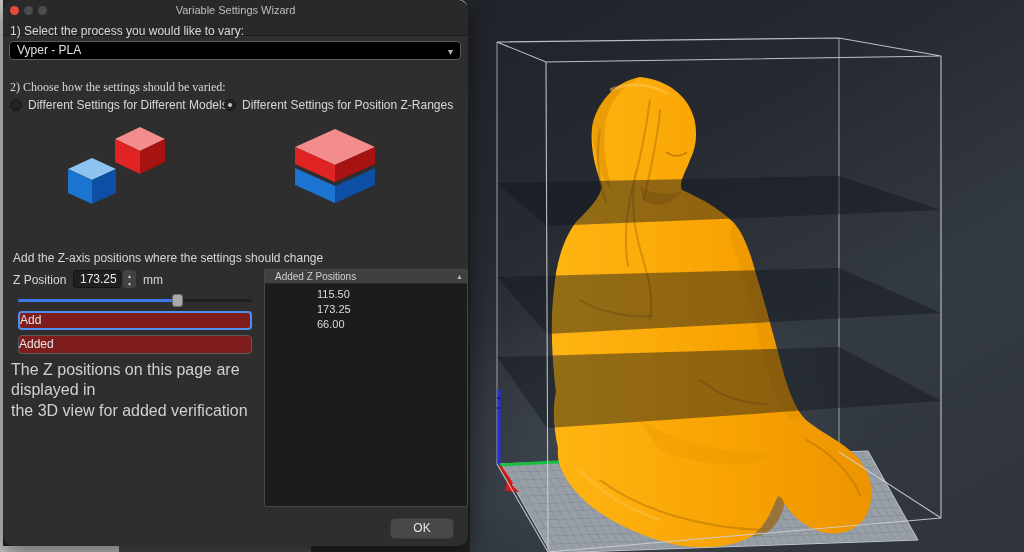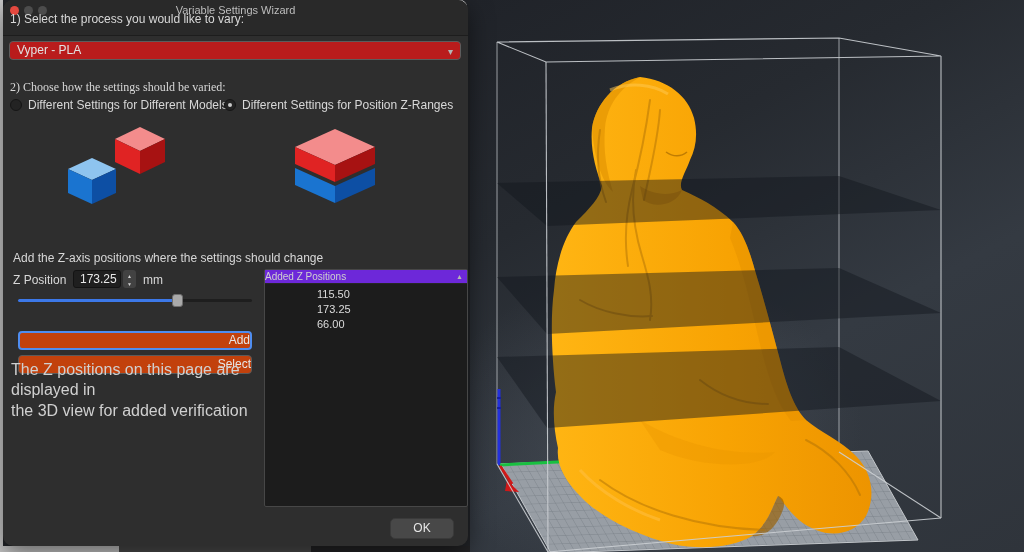--- a/index.html
+++ b/index.html
@@ -22,21 +22,21 @@
   #title { position:absolute; width:100%; top:0; line-height:20px; text-align:center;
     font-size:11px; color:#bdbdbd; }
   .tl { position:absolute; top:6px; width:9px; height:9px; border-radius:50%; }
   #tl-close { left:7px;  background:#e5493f; }
   #tl-min   { left:21px; background:#4c4c4c; }
   #tl-max   { left:35px; background:#4c4c4c; }
 
   .lbl { position:absolute; font-size:12px; color:#d8d8d8; white-space:nowrap; }
 
   #process-select { position:absolute; left:6px; top:41px; width:452px; height:19px;
-    background:#b91c1c; border:1px solid #5c5c5c; border-radius:4px; font-size:12px;
+    background:#000000; border:1px solid #5c5c5c; border-radius:4px; font-size:12px;
     color:#e2e2e2; line-height:17px; padding-left:7px; }
   #process-select .chev { position:absolute; right:7px; top:1px; font-size:10px; color:#b5b5b5; }
 
   .radio { position:absolute; top:99px; width:12px; height:12px; border-radius:50%;
     background:#232323; border:1px solid #161616; }
   .radio.selected::after { content:""; position:absolute; left:3px; top:3px; width:4px; height:4px;
     border-radius:50%; background:#c9c9c9; }
   .radio-lbl { top:98px; }
 
   #zfield { position:absolute; left:70px; top:270px; width:48px; height:18px; background:#1f1f1f;
@@ -45,33 +45,33 @@
   #zstepper { position:absolute; left:120px; top:270px; width:13px; height:18px; background:#424242;
     border-radius:3px; color:#cfcfcf; font-size:5px; text-align:center; line-height:8px; padding-top:2px; }
 
   #slider-track { position:absolute; left:15px; top:299px; width:234px; height:3px;
     background:#1e1e1e; border-radius:2px; }
   #slider-fill  { position:absolute; left:0; top:0; width:159px; height:3px;
     background:#3c78e8; border-radius:2px; }
   #slider-handle{ position:absolute; left:169px; top:294px; width:11px; height:13px;
     background:#a9a9a9; border:1px solid #6e6e6e; border-radius:3px; }
 
-  .btn { position:absolute; left:15px; width:234px; height:19px; background:#c2410c;
+  .btn { position:absolute; left:15px; width:234px; height:19px; background:#7f1d1d;
     border:1px solid #5a5a5a; border-radius:4px; color:#e6e6e6; font-size:12px;
-    text-align:right; line-height:17px;margin-top:20px; }
+    text-align:left; line-height:17px; }
   #add-btn { top:311px; border:2px solid #4f8df0; line-height:15px; }
   #remove-btn { top:335px; }
 
   #note { position:absolute; left:8px; top:360px; width:258px; font-size:16px; line-height:1.28;
     color:#d0d0d0; white-space:pre-line; }
 
   #zlist { position:absolute; left:261px; top:269px; width:204px; height:238px;
     background:#1c1c1c; border:1px solid #474747; border-radius:2px; }
-  #zlist-header { position:absolute; left:0; top:0; width:100%; height:14px; background:#6d28d9;
-    border-bottom:1px solid #262626; font-size:10px; color:#cfcfcf; line-height:14px; padding-left:0; }
+  #zlist-header { position:absolute; left:0; top:0; width:100%; height:14px; background:#404040;
+    border-bottom:1px solid #262626; font-size:10px; color:#cfcfcf; line-height:14px; padding-left:10px; }
   #zlist-header .sort { position:absolute; right:4px; top:0; font-size:7px; color:#b5b5b5; }
   .zrow { position:relative; margin-top:2px; padding-left:21px; font-size:11px; line-height:13px; color:#dcdcdc; }
   .zrow:first-of-type { margin-top:4px; }
 
   .footbtn { position:absolute; top:518px; height:21px; background:#484848; border:1px solid #3a3a3a;
     border-radius:5px; color:#e6e6e6; font-size:12px; text-align:center; line-height:19px; }
   #cancel-btn { left:315px; width:58px;margin-top:42px; }
   #ok-btn { left:387px; width:64px; }
 
   
@@ -177,21 +177,21 @@
 </div>
 
 <div class="abs" id="dialog">
   <div id="titlebar">
     <span class="tl" id="tl-close"></span>
     <span class="tl" id="tl-min"></span>
     <span class="tl" id="tl-max"></span>
     <div id="title">Variable Settings Wizard</div>
   </div>
 
-  <div class="lbl" style="left:7px; top:12px;">1) Select the process you would like to vary:</div>
+  <div class="lbl" style="left:7px; top:24px;">1) Select the process you would like to vary:</div>
 
   <div id="process-select">
     <span>Vyper - PLA</span>
     <span class="chev">▾</span>
   </div>
 
   <div class="lbl" style="left:7px; top:80px;font-family:Liberation Serif, serif;">2) Choose how the settings should be varied:</div>
 
   <span class="radio" style="left:7px;"></span>
   <div class="lbl radio-lbl" style="left:25px;">Different Settings for Different Models</div>
@@ -225,21 +225,21 @@
     <div>▼</div>
   </div>
   <div class="lbl" style="left:140px; top:273px;">mm</div>
 
   <div id="slider-track">
     <div id="slider-fill"></div>
   </div>
   <div class="abs" id="slider-handle"></div>
 
   <div class="btn" id="add-btn">Add</div>
-  <div class="btn" id="remove-btn">Select</div>
+  <div class="btn" id="remove-btn">Added</div>
 
   <div id="note">The Z positions on this page are displayed in
 the 3D view for added verification</div>
 
   <div id="zlist">
     <div id="zlist-header">
       <span>Added Z Positions</span>
       <span class="sort">▲</span>
     </div>
     <div style="position:absolute; top:14px; width:100%;padding-left:31px;">

